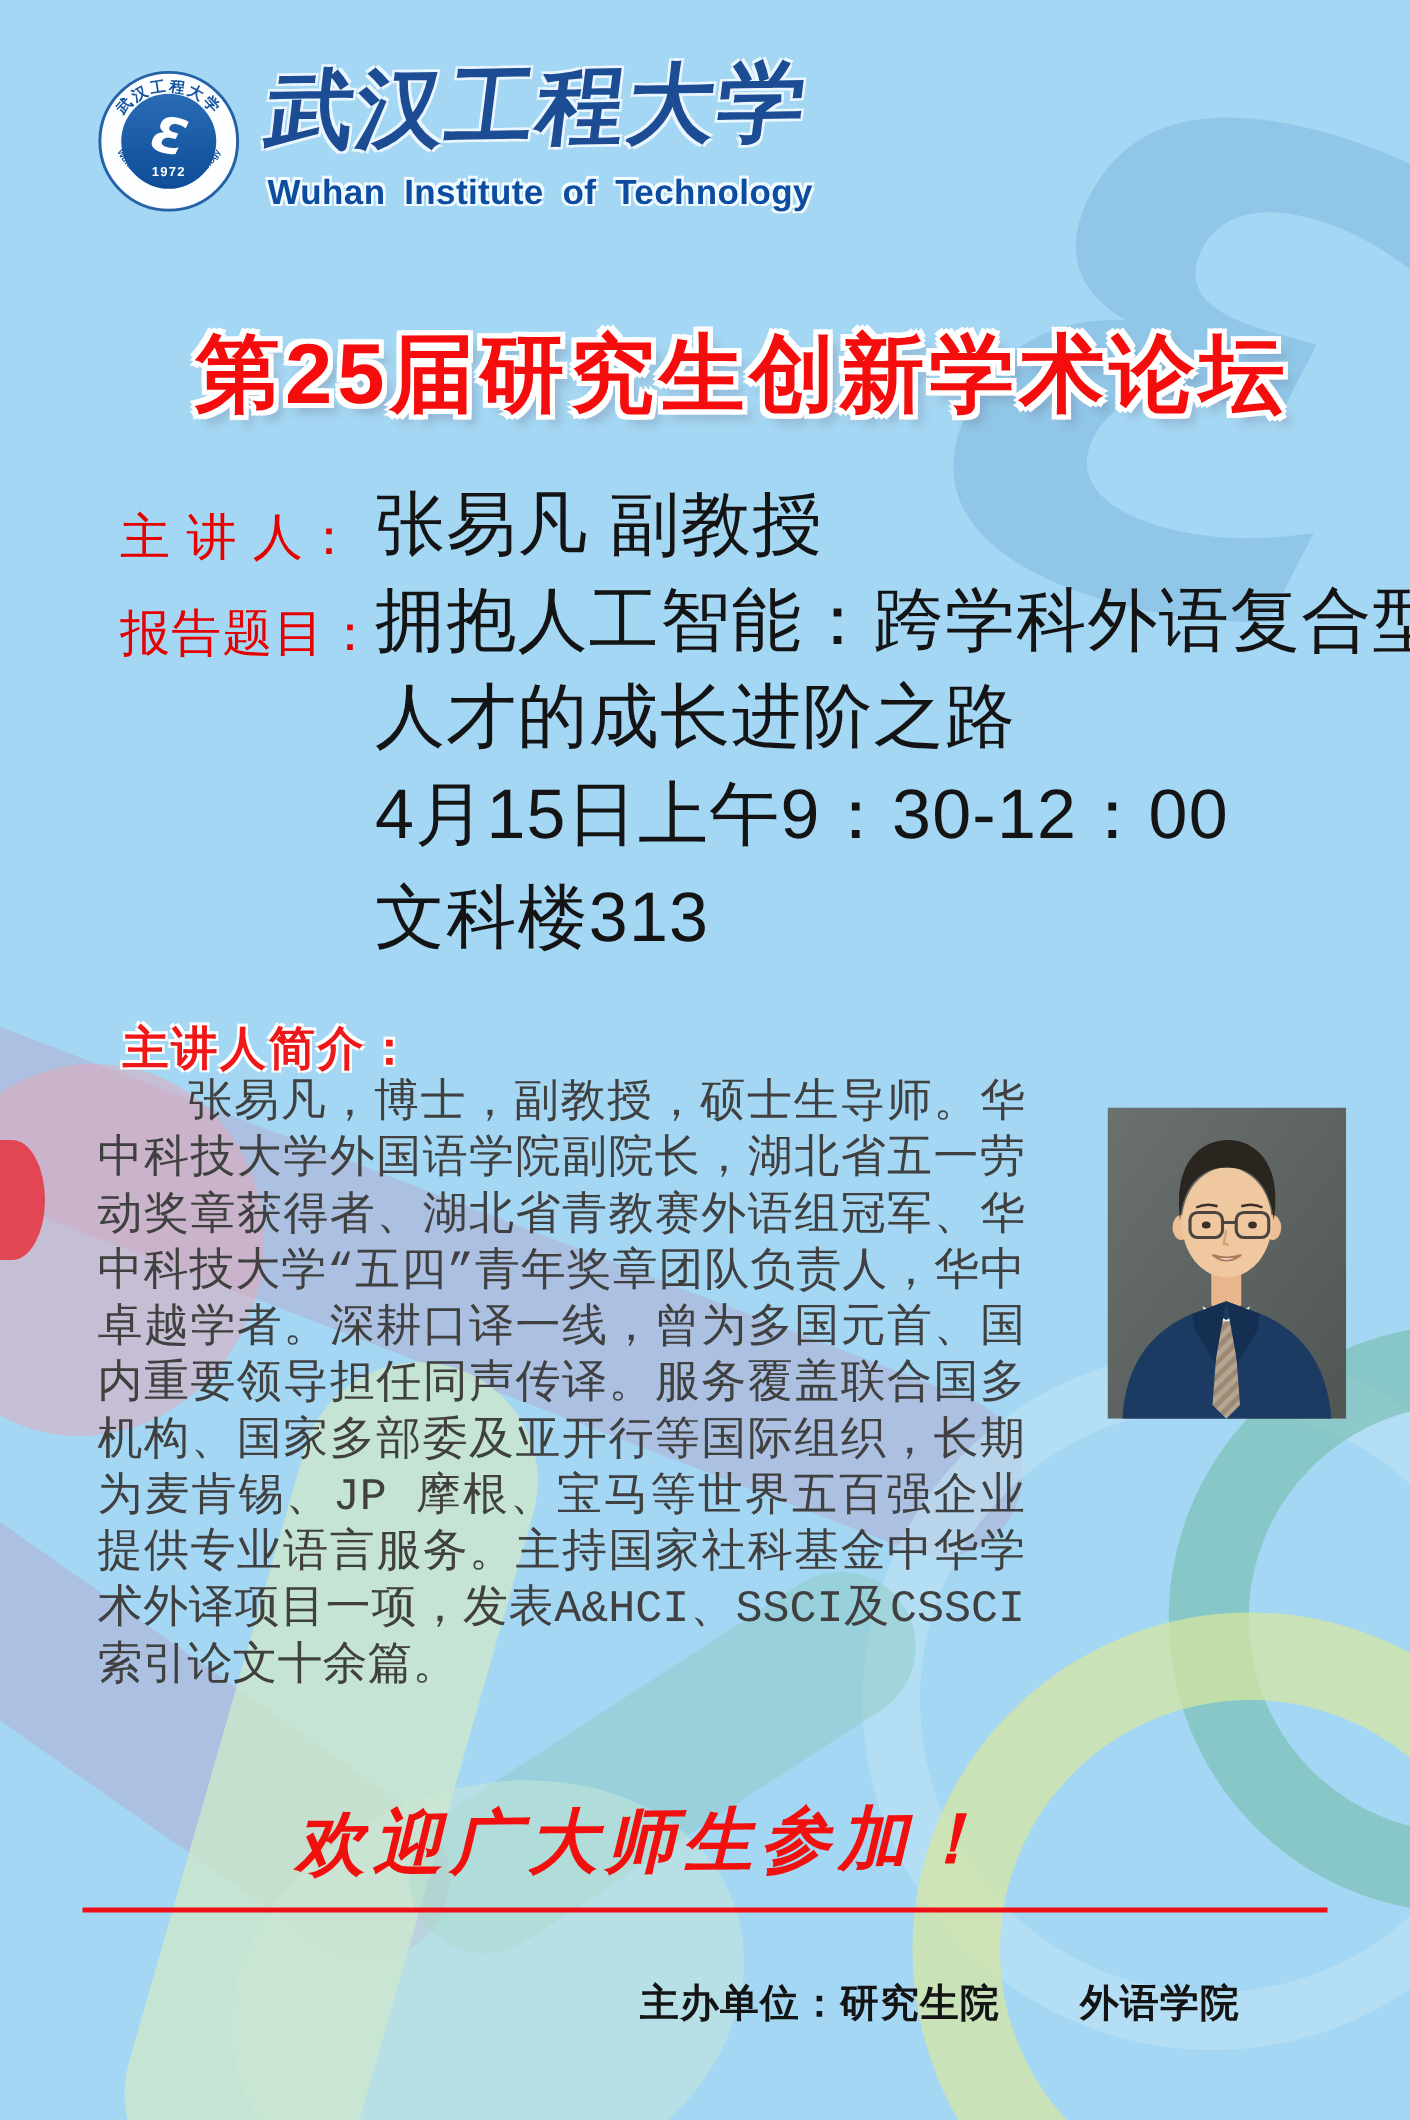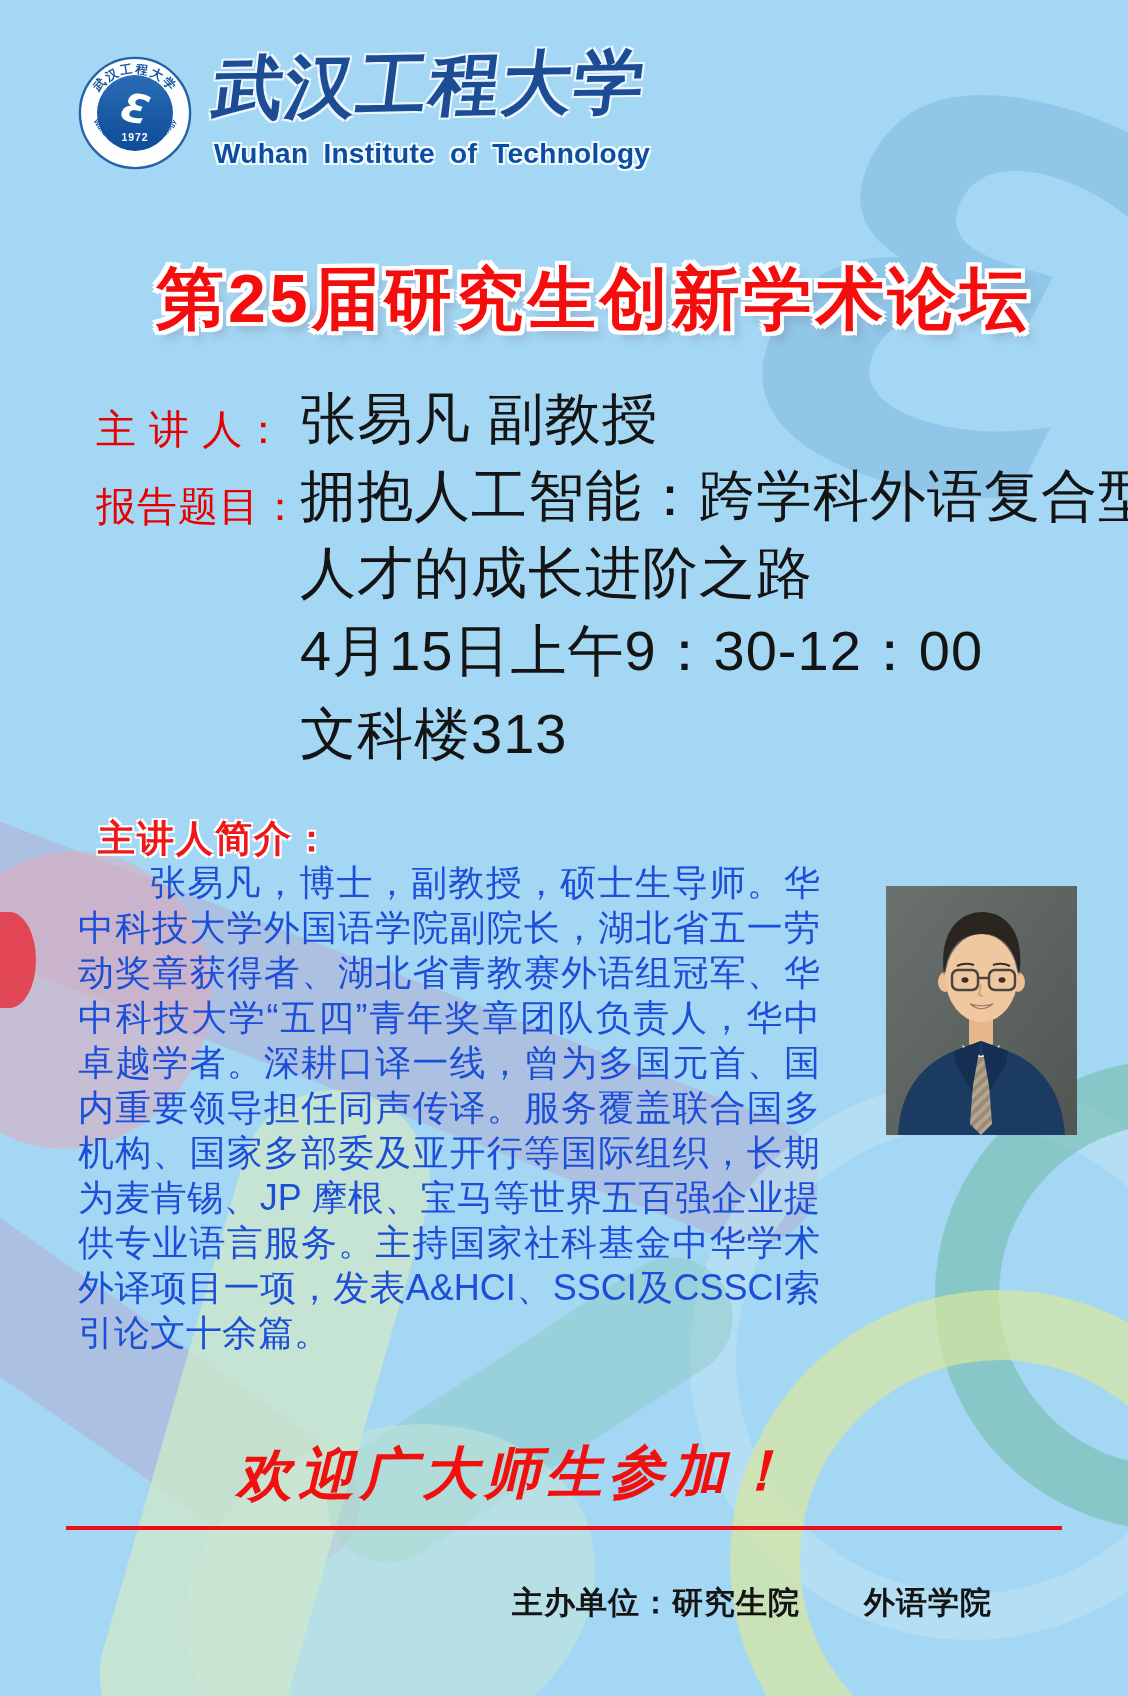--- a/index.html
+++ b/index.html
@@ -66,22 +66,22 @@
   .info-value{
     position:absolute;left:300px;font-size:56px;font-weight:500;color:#141414;
     letter-spacing:1px;white-space:nowrap;
   }
   #bio-heading{
     left:98px;top:798px;font-size:37px;font-weight:bold;color:#ef1717;letter-spacing:2px;
     text-shadow:-2px -2px 0 #fff,2px -2px 0 #fff,-2px 2px 0 #fff,2px 2px 0 #fff;
     margin-top:16px;
   }
   #bio-text{
-    left:78px;top:860px;width:742px;font-family:Liberation Sans, sans-serif;
-    font-size:36px;line-height:45px;color:#1d4ed8;text-align:justify;
+    left:78px;top:860px;width:742px;font-family:Liberation Mono, monospace;
+    font-size:36px;line-height:45px;color:#404040;text-align:justify;
     text-indent:72px;
   }
   #photo{left:886px;top:886px;width:191px;height:249px;}
 
   #welcome{
     left:236px;top:1436px;font-family:"DejaVu Serif",serif;font-style:italic;
     font-weight:bold;font-size:56px;color:#f2100f;letter-spacing:6px;
     transform:rotate(-0.5deg);white-space:nowrap;
   }
   #redline{left:66px;top:1526px;width:996px;height:4px;background:#ec0f16;}

